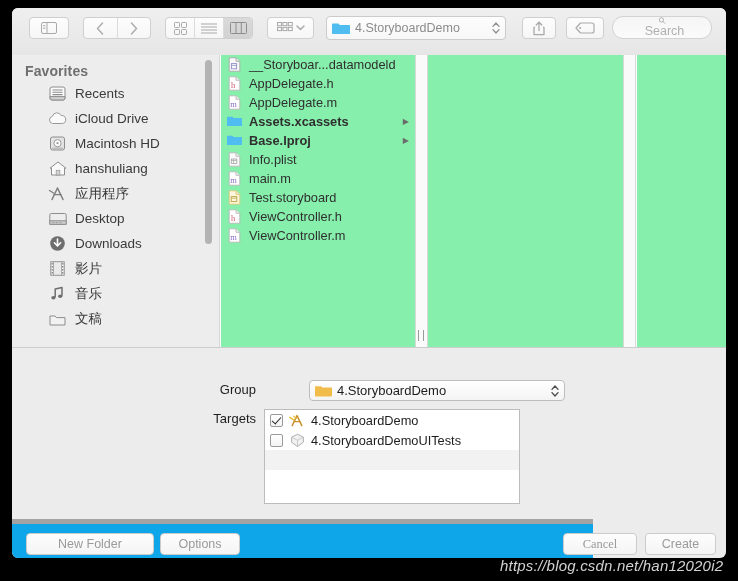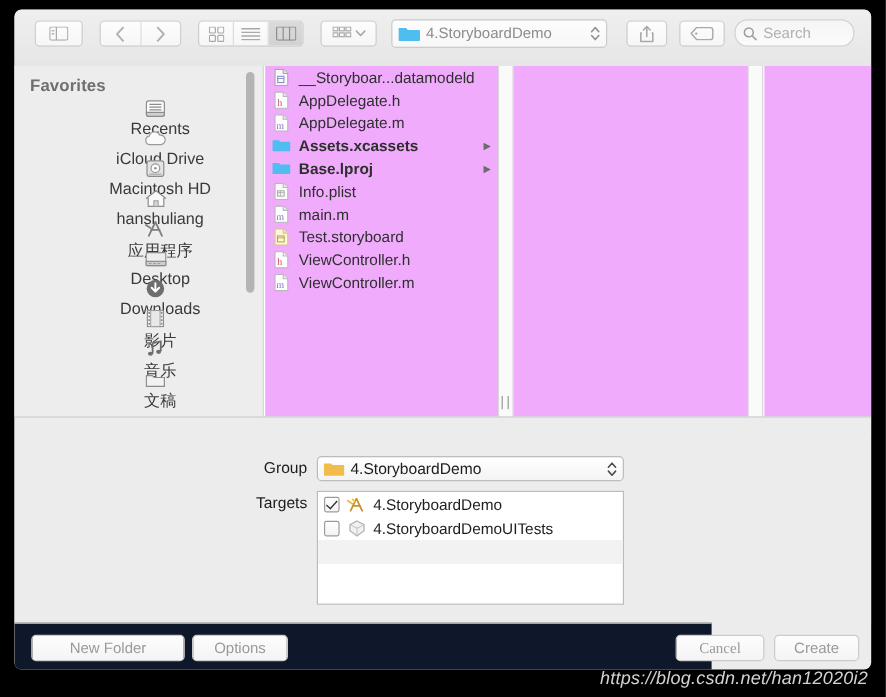--- a/index.html
+++ b/index.html
@@ -97,20 +97,21 @@
   .search-field {
     position: absolute;
     left: 600px; top: 8px;
     width: 100px; height: 23px;
     background: linear-gradient(to bottom,#f5f5f5,#fbfbfb);
     border: 1px solid #d3d3d3;
     border-radius: 11px;
     box-sizing: border-box;
     display: flex; align-items: center;
     padding: 0 6px;
+    flex-direction: column;
   }
   .search-field .ph {
     font-size: 12.5px;
     color: #b0b0b0;
     margin-left: 5px;
   }
 
   
   .browser {
     position: absolute;
@@ -134,42 +135,41 @@
     padding: 8px 0 2px 13px;
     letter-spacing: 0.1px;
   }
   .sb-item {
     height: 25px;
     display: flex;
     align-items: center;
     padding-left: 36px;
     font-size: 13.5px;
     color: #3a3a3a;
-    flex-direction: column;
   }
   .sb-item .ic {
     width: 19px; height: 17px;
     margin-right: 8px;
     flex: 0 0 19px;
     display: flex; align-items: center; justify-content: center;
   }
   .sb-scroll {
     position: absolute;
     left: 193px; top: 5px;
     width: 7px; height: 184px;
     background: #b4b4b4;
     border-radius: 4px;
   }
 
   
   .col {
     position: absolute;
     top: 0;
     height: 308px;
-    background: #f0abfc;
+    background: #86efac;
     border-right: 1px solid #d8d8d8;
     box-sizing: border-box;
     overflow: hidden;
   }
   .col1 { left: 209px; width: 195px; }
   .col-div {
     position: absolute;
     top: 0; height: 292px;
     width: 12px;
     background: #fafafa;
@@ -219,21 +219,21 @@
     left: 0; top: 339px;
     width: 714px; height: 172px;
     background: #ececec;
     border-top: 1px solid #cdcdcd;
   }
   .form-row {
     position: absolute;
     display: flex;
     align-items: flex-start;
   }
-  .row-group { left: 0; top: 32px; width: 714px; }
+  .row-group { left: 0; top: 32px; width: 714px; gap: 45px; }
   .row-targets { left: 0; top: 61px; width: 714px; }
   .form-label {
     width: 252px;
     text-align: right;
     padding-right: 8px;
     font-size: 13px;
     color: #1d1d1d;
     box-sizing: border-box;
     line-height: 20px;
   }
@@ -295,22 +295,22 @@
     flex: 0 0 16px;
     margin-right: 6px;
     display: flex; align-items: center; justify-content: center;
   }
 
   
   .bottombar {
     position: absolute;
     left: 0; top: 511px;
     width: 581px; height: 39px;
-    background: #0f172a;
-    border-top: 1px solid #a3a3a3;
+    background: #0ea5e9;
+    border-top: 5px solid #a3a3a3;
   }
   .btn {
     position: absolute;
     top: 9px;
     height: 22px;
     background: linear-gradient(to bottom,#fdfdfd,#f4f4f4);
     border: 1px solid #cbcbcb;
     border-radius: 4px;
     box-sizing: border-box;
     font-size: 12.5px;

